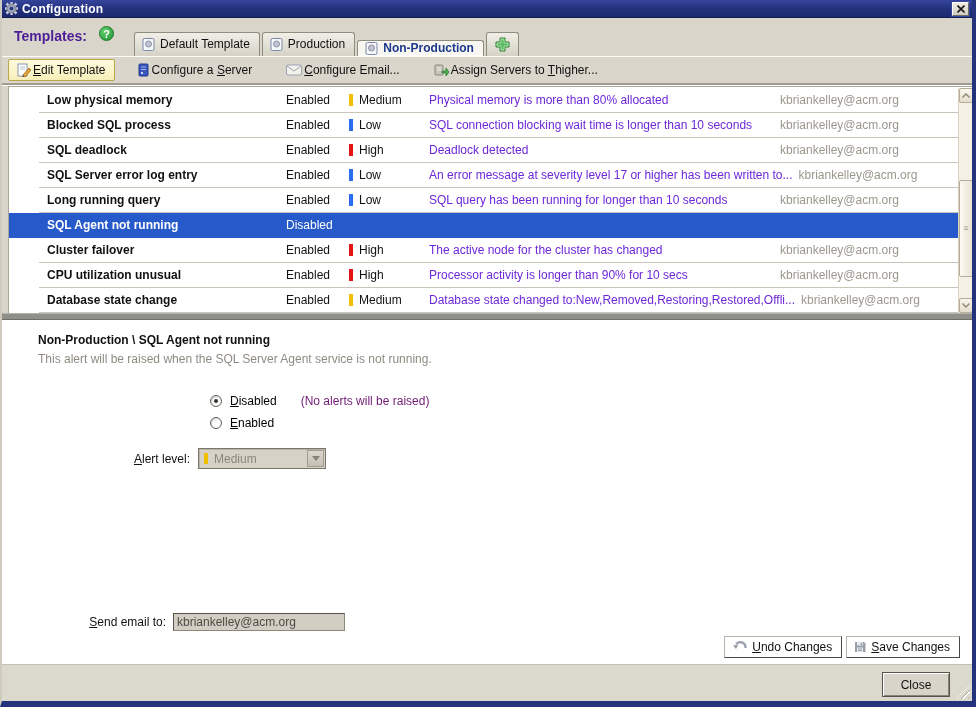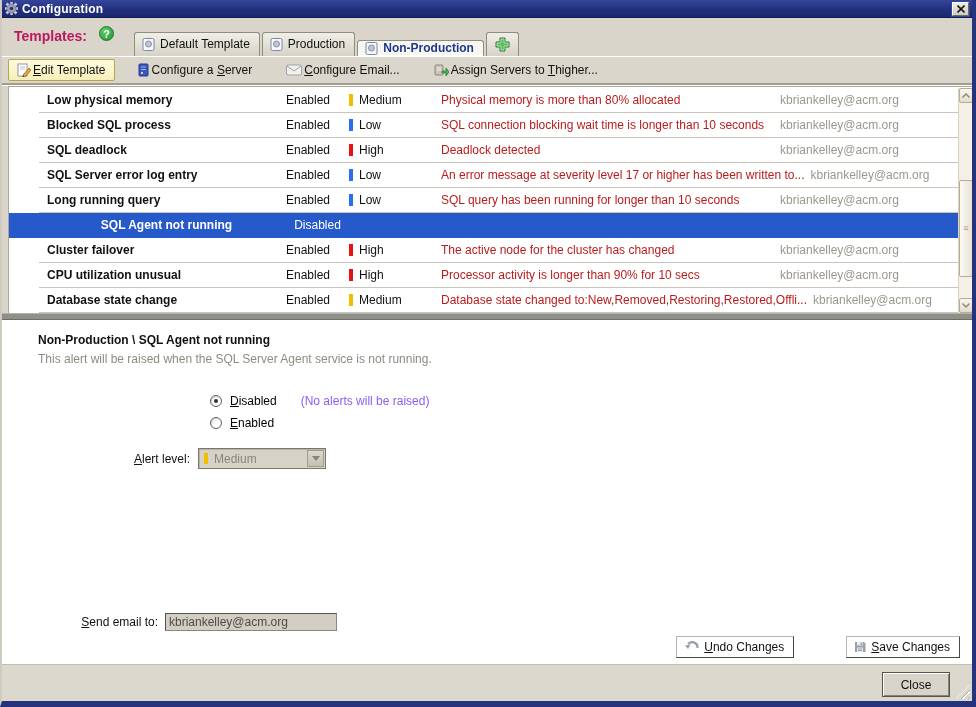--- a/index.html
+++ b/index.html
@@ -12,21 +12,21 @@
   
   .titlebar{height:18px;background:linear-gradient(180deg,#35459b 0%,#22307c 55%,#1b2870 100%);
     display:flex;align-items:center;padding:0 3px;border-bottom:1px solid #121c4e;}
   .titlebar .t-title{color:#fff;font-weight:bold;font-size:12px;margin-left:4px;letter-spacing:.2px;}
   .t-spacer{flex:1}
   .x-btn{width:17px;height:14px;background:linear-gradient(180deg,#f1ede3,#cfcbc1);
     border:1px solid #6f6d63;border-top-color:#fff;border-left-color:#fff;
     display:flex;align-items:center;justify-content:center;box-shadow:0 0 0 1px #35459b;}
   
   .header{height:38px;display:flex;align-items:flex-end;padding:0 0 0 10px;position:relative;}
-  .tpl-label{font-size:14px;font-weight:bold;color:#be185d;position:absolute;left:12px;top:10px;}
+  .tpl-label{font-size:14px;font-weight:bold;color:#4c1d95;position:absolute;left:12px;top:10px;}
   .help{position:absolute;left:97px;top:8px;width:15px;height:15px;border-radius:50%;
     background:radial-gradient(circle at 35% 30%,#63cf6e,#1f9330);color:#fff;font-size:11px;font-weight:bold;
     display:flex;align-items:center;justify-content:center;border:1px solid #157a25;}
   .tabs{display:flex;align-items:flex-end;margin-left:122px;height:100%;}
   .tab{display:flex;align-items:center;gap:5px;padding:4px 9px 5px 7px;font-size:12px;color:#111;
     background:linear-gradient(180deg,#f0eee7,#d6d2c6);border:1px solid #8f8d7e;border-bottom:none;
     border-radius:3px 3px 0 0;margin-right:2px;height:24px;position:relative;}
   .tab.active{background:#f8f6f1;color:#1b3a8c;height:16px;z-index:2;box-shadow:0 -1px 0 #fff inset;}
   .tab.addtab{padding:4px 8px;height:24px;}
   
@@ -35,65 +35,65 @@
   .tbtn{display:flex;align-items:center;gap:2px;font-size:12px;color:#111;padding:3px 8px;border-radius:2px;margin-right:18px;}
   .tbtn.pressed{background:linear-gradient(180deg,#fefadd,#f7efb9);border:1px solid #b9a646;margin-right:14px;}
   .ak{text-decoration:underline;}
   .groove{height:2px;border-top:1px solid #9e9a8e;border-bottom:1px solid #fff;}
   
   .table-wrap{position:relative;height:227px;margin-left:6px;background:#fff;
     border-top:1px solid #aaa69a;border-left:1px solid #aaa69a;}
   .rows{position:absolute;left:0;top:1px;right:14px;bottom:0;}
   .trow{height:25px;display:flex;align-items:stretch;background:#fff;cursor:default;}
   .cells{flex:1;display:flex;align-items:center;margin-left:30px;border-bottom:1px solid #c9c5bb;font-size:12px;}
-  .trow.selected .cells{border-bottom-color:transparent;text-align:center;}
+  .trow.selected .cells{border-bottom-color:transparent;}
   .trow.selected{color:#fff;}
   .trow.selected .c-name,.trow.selected .c-status,.trow.selected .c-desc,.trow.selected .c-email{color:#fff;}
   .c-name{width:247px;padding-left:8px;color:#111;white-space:nowrap;overflow:hidden;font-weight:bold;}
   .c-status{width:63px;color:#111;}
   .c-level{width:80px;display:flex;align-items:center;gap:6px;color:#111;}
   .lvl-bar{width:4px;height:12px;background:#ccc;}
-  .c-desc{flex:1;color:#b91c1c;white-space:nowrap;overflow:hidden;padding-right:6px;margin-left:12px;}
+  .c-desc{flex:1;color:#6d28d9;white-space:nowrap;overflow:hidden;padding-right:6px;}
   .c-email{width:178px;color:#9b978d;white-space:nowrap;overflow:hidden;}
   
   .sbar{position:absolute;top:1px;right:0;width:14px;bottom:0;background:#f5f0e6;border-left:1px solid #d8d2c2;}
   .sbtn{position:absolute;left:0;width:14px;height:15px;background:linear-gradient(180deg,#faf6ec,#e4ddcc);
     border:1px solid #b5ad98;border-radius:2px;display:flex;align-items:center;justify-content:center;}
   .sbtn.up{top:0}.sbtn.down{bottom:0}
   .sthumb{position:absolute;left:0;width:14px;top:92px;height:97px;background:linear-gradient(90deg,#fdfaf3,#e9e2d2);
     border:1px solid #b5ad98;border-radius:2px;display:flex;align-items:center;justify-content:center;}
   .grip{color:#a59d88;font-size:9px;line-height:1;}
   
   .splitter{height:7px;background:#90908a;border-top:1px solid #b3b3ad;border-bottom:1px solid #6e6e68;}
   
   .detail{position:relative;height:344px;background:#fff;font-size:12px;}
   .d-title{font-weight:bold;color:#111;padding:13px 0 0 36px;}
   .d-desc{color:#8f8b82;padding:5px 0 0 36px;}
   .radio-group{margin:24px 0 0 208px;}
   .radio-row{display:flex;align-items:center;height:22px;gap:8px;}
   .radio{width:12px;height:12px;border-radius:50%;border:1px solid #63605a;background:#fff;position:relative;
     box-shadow:inset 1px 1px 2px rgba(0,0,0,.18);}
   .radio.checked::after{content:"";position:absolute;left:3px;top:3px;width:4px;height:4px;border-radius:50%;background:#34342c;}
-  .radio-note{color:#8b5cf6;margin-left:16px;}
+  .radio-note{color:#701a75;margin-left:16px;}
   .alert-row{display:flex;align-items:center;margin-top:14px;}
   .alert-label{width:196px;text-align:right;padding-right:8px;color:#111;}
   .dropdown{width:128px;height:21px;border:1px solid #7a7668;background:#d6d2c8;display:flex;align-items:center;
     box-shadow:inset 1px 1px 0 #b7b3a9;}
   .dd-bar{width:4px;height:11px;background:#f0c000;margin:0 6px 0 5px;}
   .dd-text{color:#8a867c;flex:1;}
   .dd-btn{width:17px;height:17px;margin-right:1px;background:linear-gradient(180deg,#dcd8ce,#c3bfb5);
     border:1px solid #a09c90;display:flex;align-items:center;justify-content:center;}
   .dd-arrow{width:0;height:0;border-left:4px solid transparent;border-right:4px solid transparent;border-top:5px solid #86827a;}
-  .email-row{position:absolute;left:0;top:292px;display:flex;align-items:center;height:20px;}
+  .email-row{position:absolute;left:8px;top:292px;display:flex;align-items:center;height:20px;}
   .email-label{width:156px;text-align:right;color:#111;}
   .email-input{margin-left:7px;width:172px;height:18px;background:#d2cec4;border:1px solid #8c887c;
     border-top:1px solid #55524a;border-left:1px solid #55524a;color:#4e4b43;font-size:12px;padding:0 3px;}
   .save-row{position:absolute;right:12px;bottom:6px;display:flex;gap:4px;}
   .flatbtn{display:flex;align-items:center;gap:5px;font-size:12px;color:#111;background:#fff;
-    border:1px solid #4a4a44;border-left-color:#b9b5ab;border-top-color:#b9b5ab;padding:3px 9px 3px 7px;height:22px;margin-left:48px;}
+    border:1px solid #4a4a44;border-left-color:#b9b5ab;border-top-color:#b9b5ab;padding:3px 9px 3px 7px;height:22px;}
   
   .bottombar{position:relative;height:37px;background:#dbd8ce;border-top:1px solid #c4c0b4;}
   .close-btn{position:absolute;right:22px;top:7px;width:68px;height:25px;background:#d8d4ca;
     border:1px solid #55534a;box-shadow:inset 1px 1px 0 #fff,inset -1px -1px 0 #87857a;
     font-size:12px;color:#111;display:flex;align-items:center;justify-content:center;}
   .resize-grip{position:absolute;right:2px;bottom:2px;width:14px;height:14px;
     background:repeating-linear-gradient(135deg,transparent 0 3px,#a8a496 3px 4px,#fff 4px 5px);
     clip-path:polygon(100% 0,100% 100%,0 100%);}
   svg{display:block;}
 </style>

